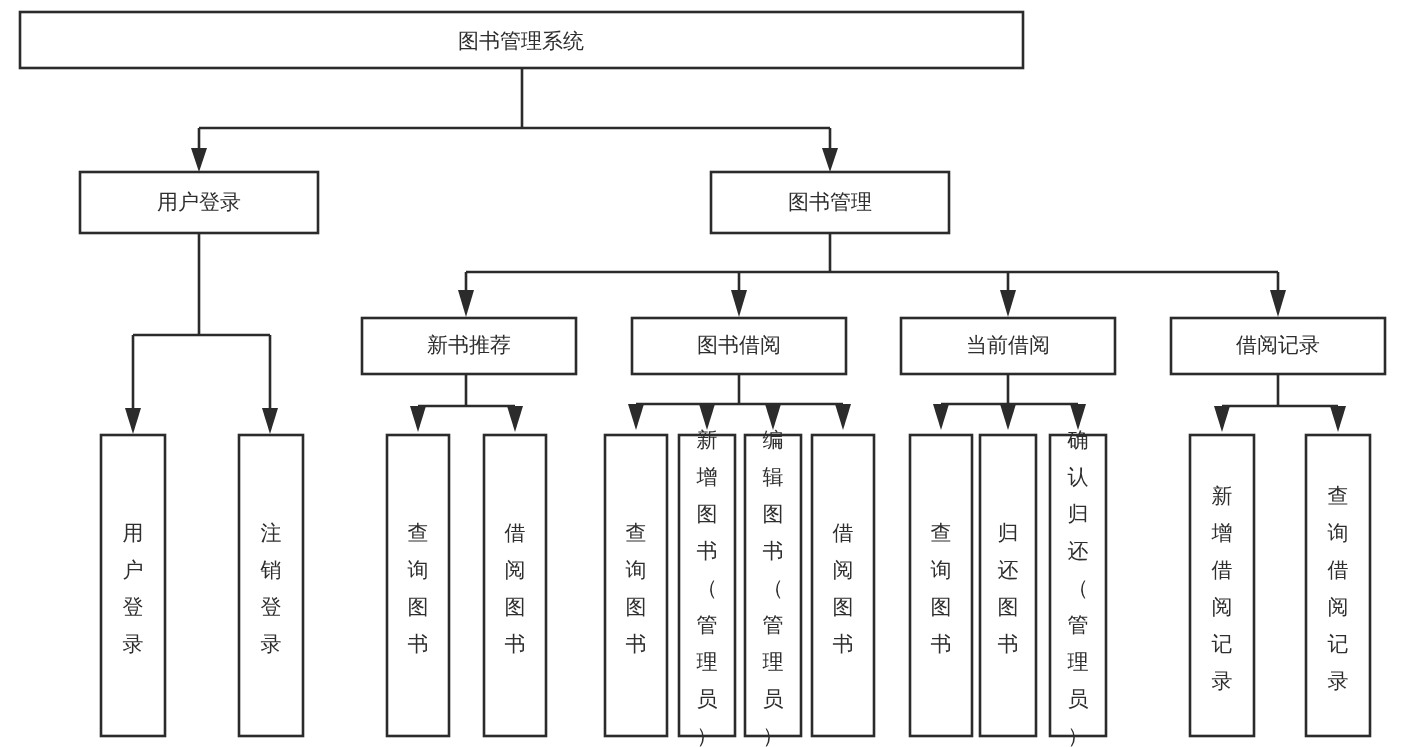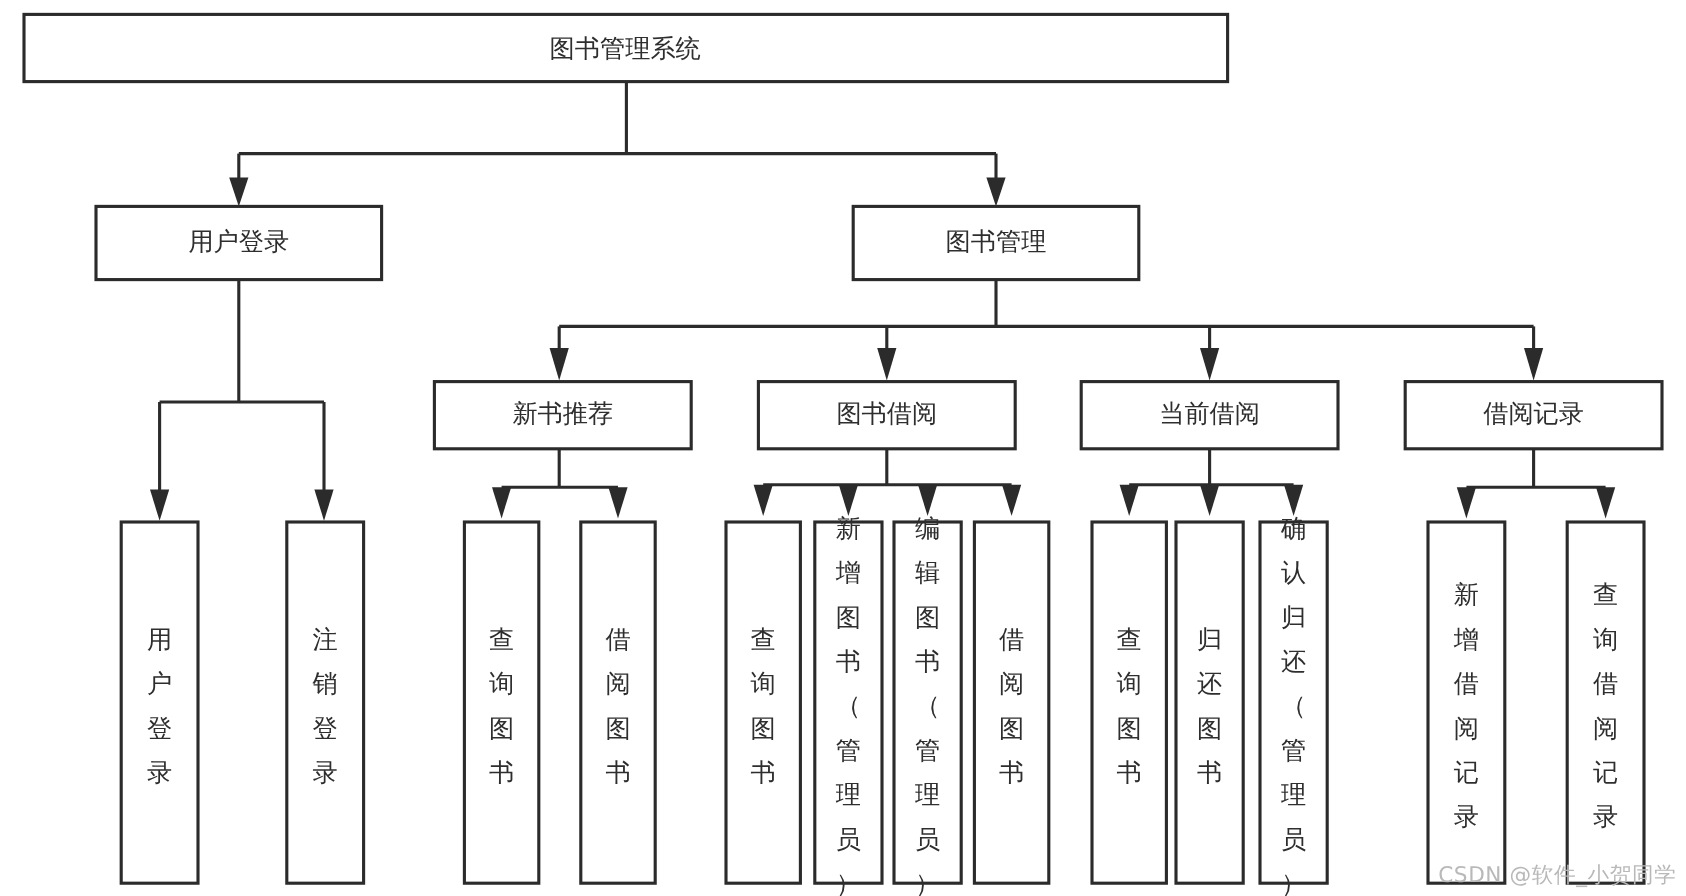--- a/index.html
+++ b/index.html
@@ -219,15 +219,14 @@
       <text class="node-label-vertical" x="1222" y="585"><tspan x="1222" y="502.86">新</tspan><tspan x="1222" y="539.86">增</tspan><tspan x="1222" y="576.86">借</tspan><tspan x="1222" y="613.86">阅</tspan><tspan x="1222" y="650.86">记</tspan><tspan x="1222" y="687.86">录</tspan></text>
     </g>
 
     <g>
       <rect class="node-rect" x="1306" y="435" width="64" height="301"></rect>
       <text class="node-label-vertical" x="1338" y="585"><tspan x="1338" y="502.86">查</tspan><tspan x="1338" y="539.86">询</tspan><tspan x="1338" y="576.86">借</tspan><tspan x="1338" y="613.86">阅</tspan><tspan x="1338" y="650.86">记</tspan><tspan x="1338" y="687.86">录</tspan></text>
     </g>
 
   </svg>
 
-  <div class="watermark">CSDN @软件_小贺同学</div>
 
 </div>
 
 </body></html>

